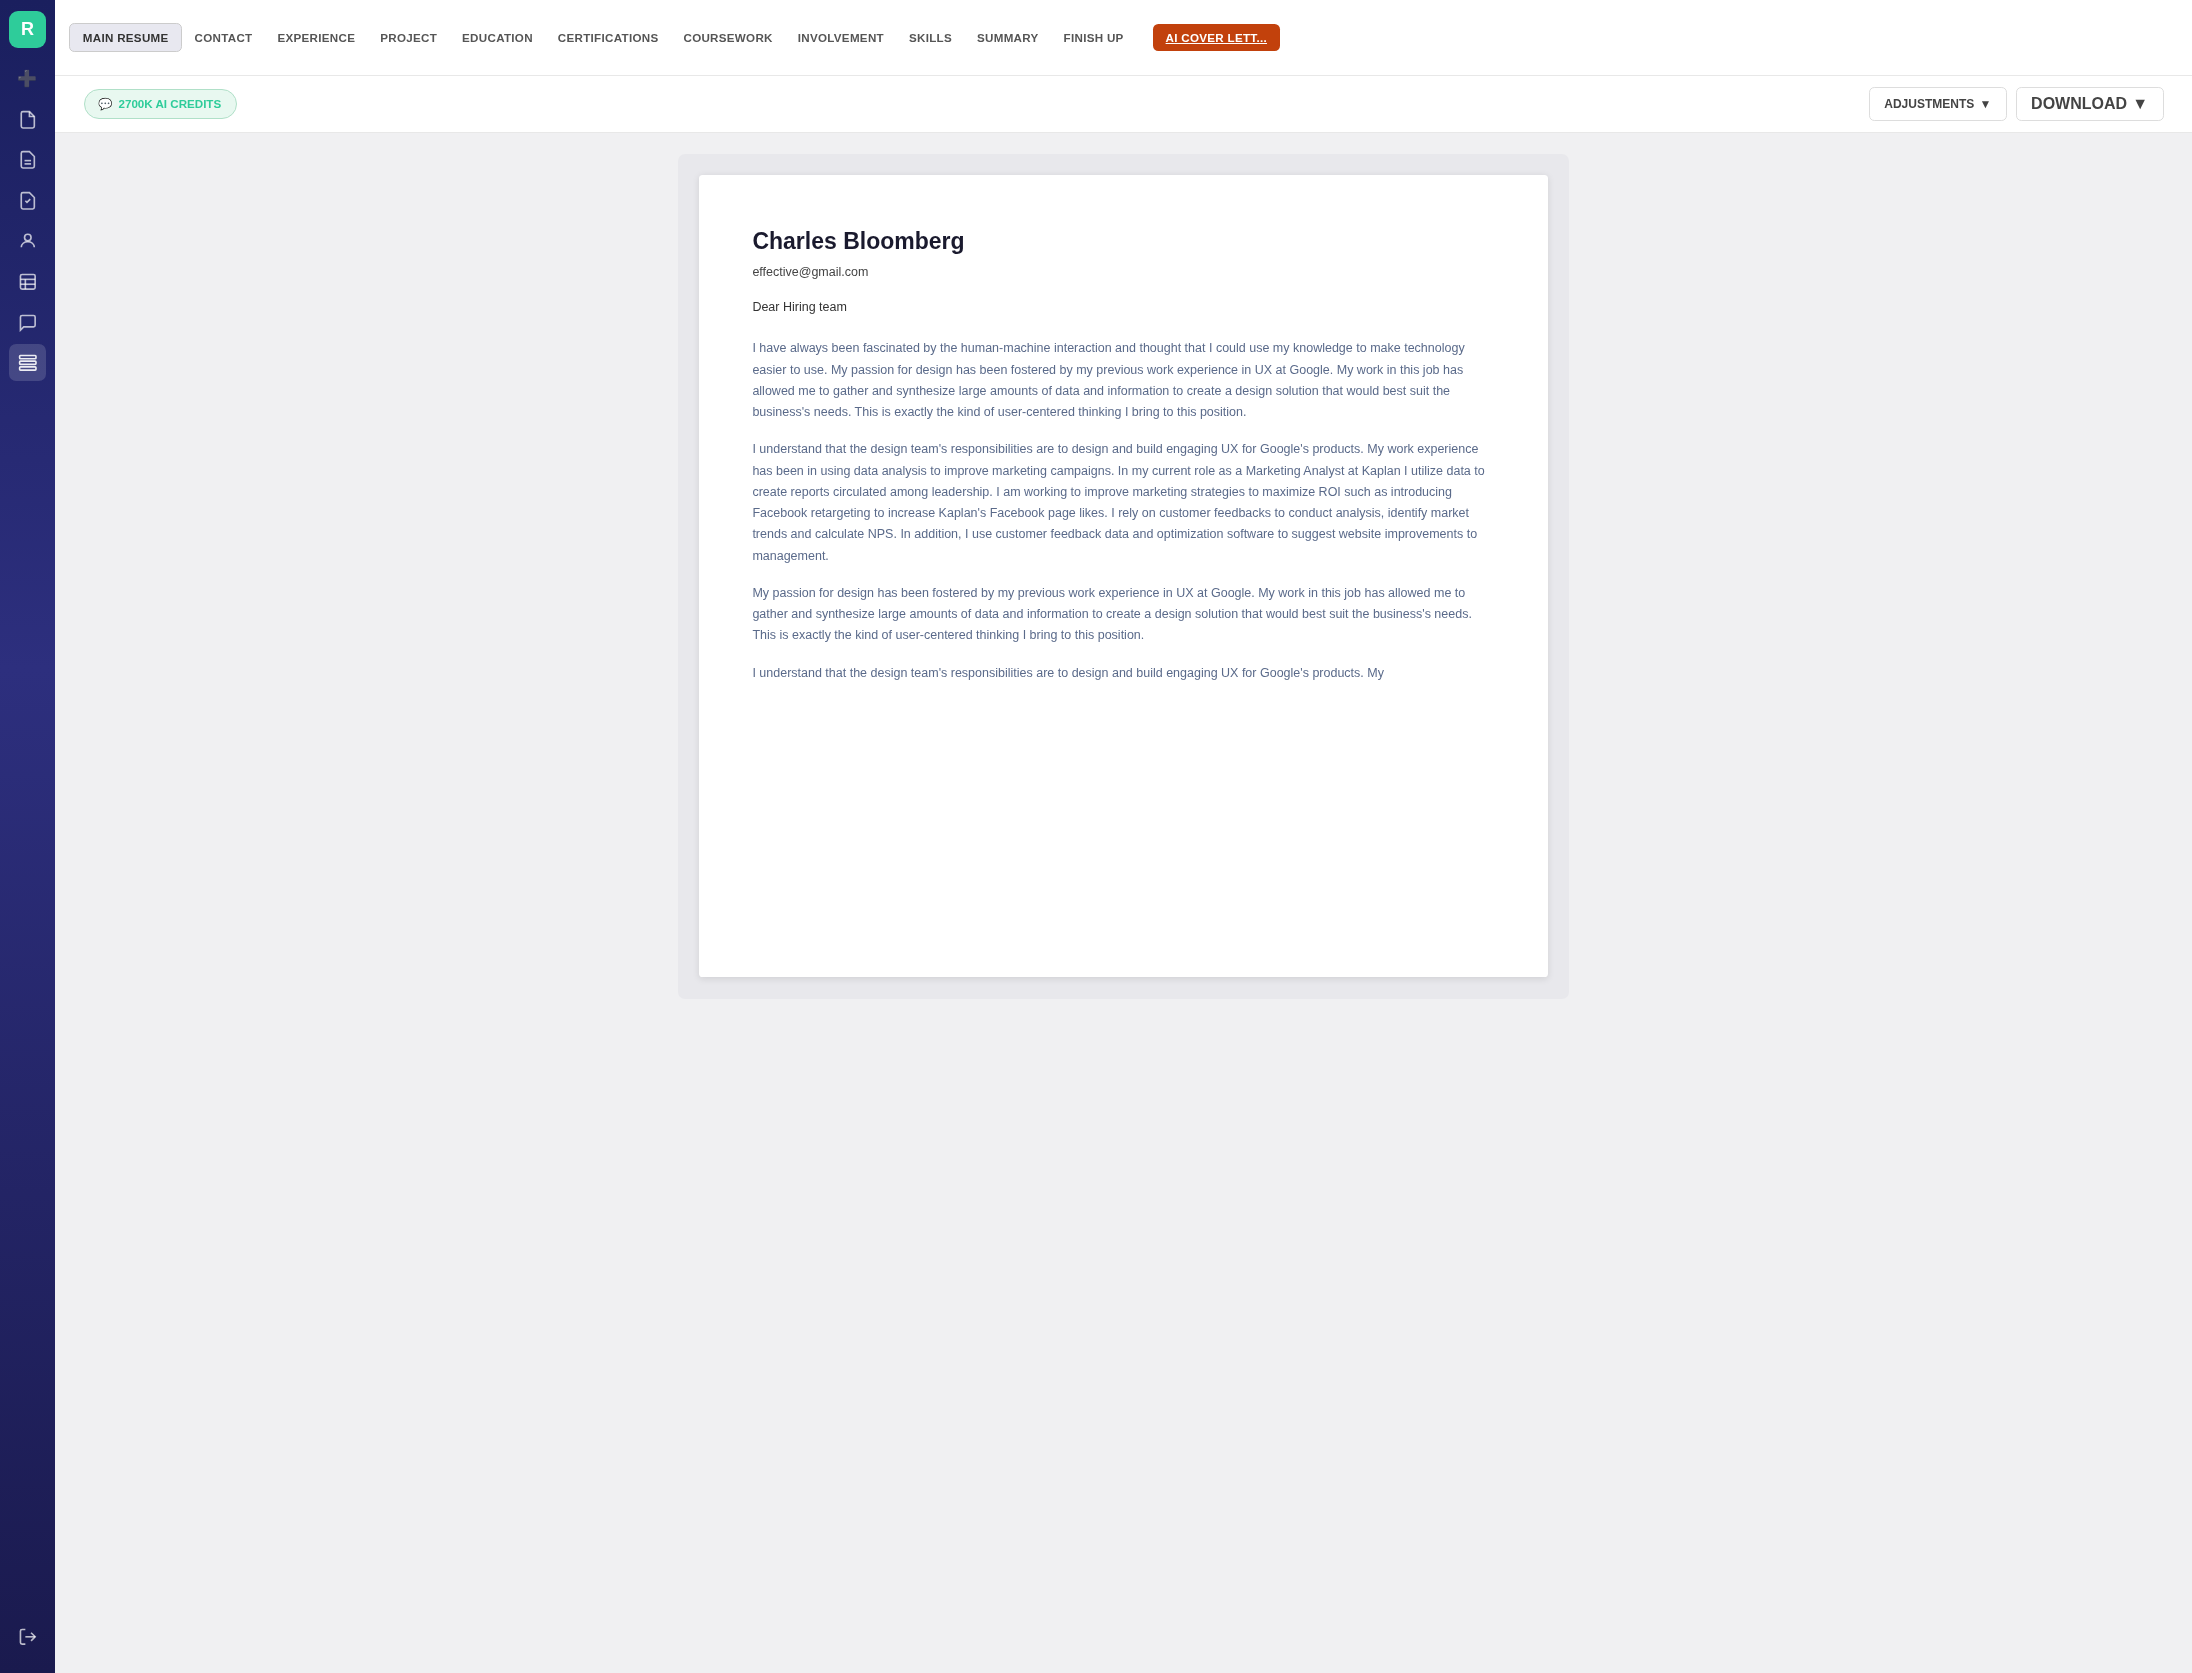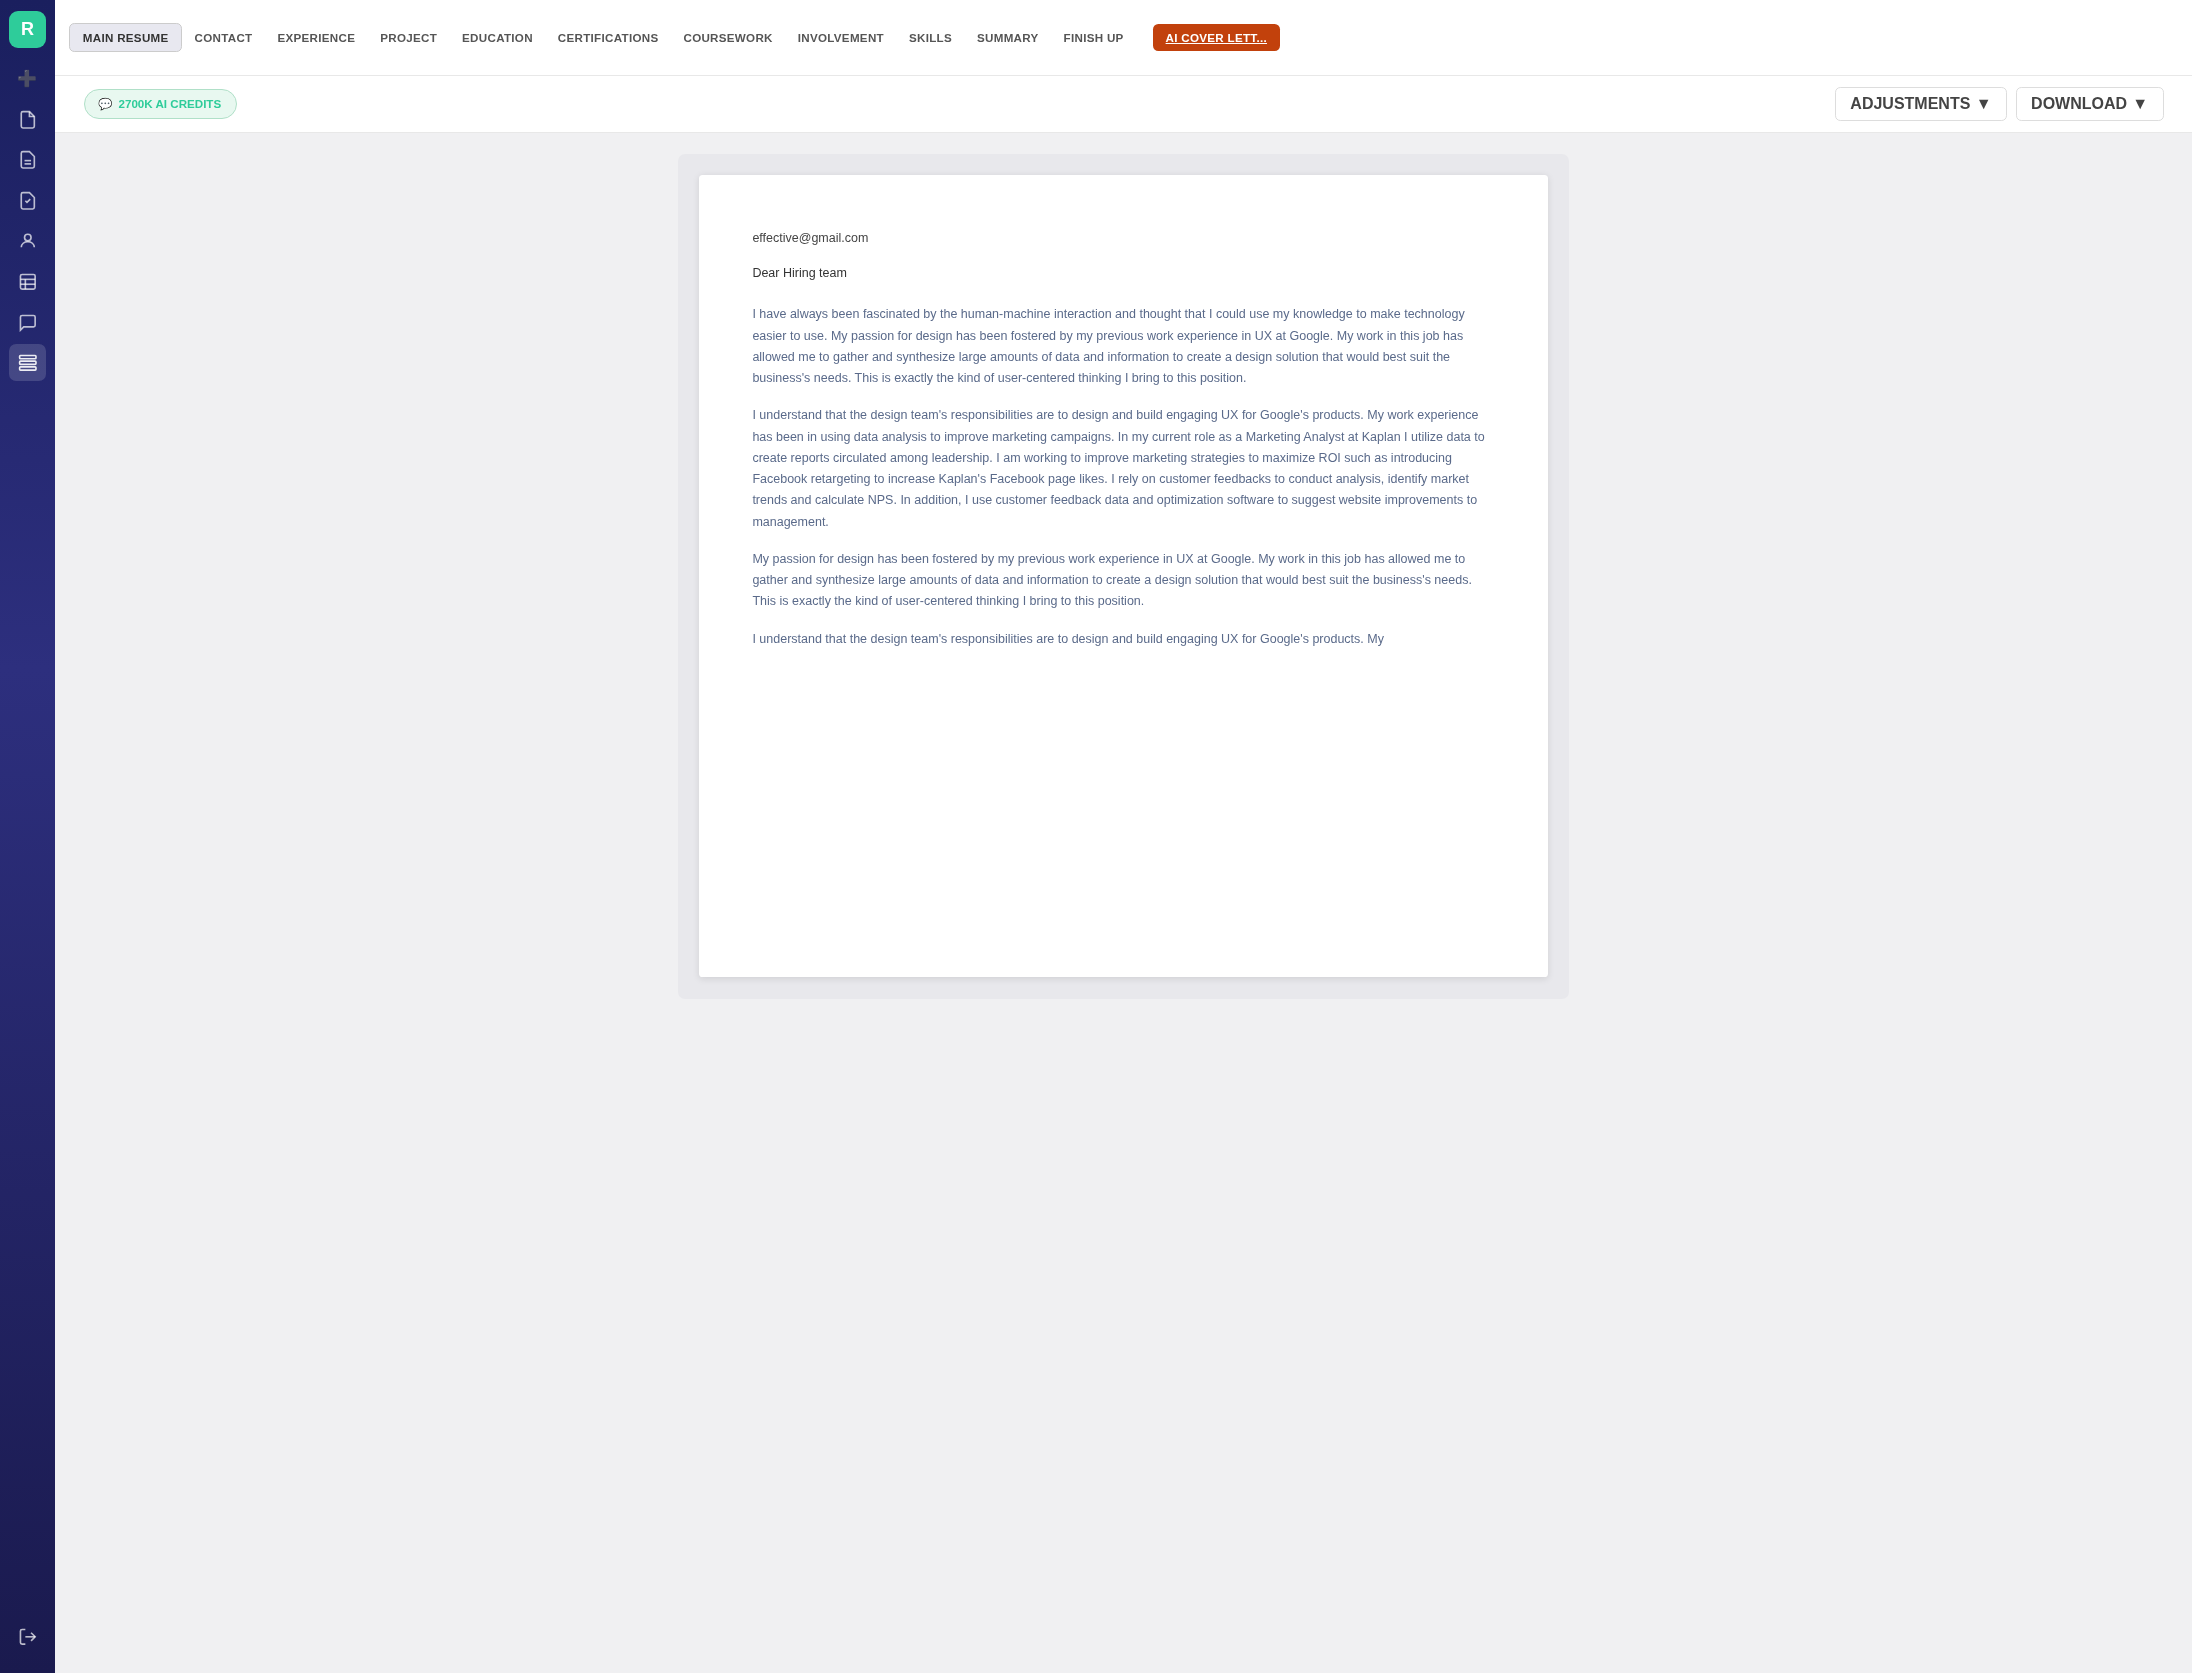--- a/index.html
+++ b/index.html
@@ -126,21 +126,21 @@
     }
     .toolbar-right {
       display: flex;
       gap: 9px;
     }
     .btn-adjustments {
       background: white;
       border: 0.9px solid #ddd;
       border-radius: 5.3px;
       padding: 7.1px 14.3px;
-      font-size: 16px;
+      font-size: 12px;
       font-weight: 600;
       color: #444;
       cursor: pointer;
       display: flex;
       align-items: center;
       gap: 5.3px;
     }
     .btn-download {
       background: white;
       border: 0.9px solid #ddd;
@@ -300,20 +300,21 @@
         <span>DOWNLOAD</span>
         <span>▼</span>
       </button>
     </div>
   </div>
 
   <div class="content-area">
     <div class="document-wrapper">
       <div class="document">
 
+        <div class="doc-name">Charles Bloomberg</div>
 
         <div class="doc-contact-info">
           <div>effective@gmail.com</div>
         </div>
 
         <div class="doc-greeting">Dear Hiring team</div>
 
         <div class="doc-paragraph">I have always been fascinated by the human-machine interaction and thought that I could use my knowledge to make technology easier to use. My passion for design has been fostered by my previous work experience in UX at Google. My work in this job has allowed me to gather and synthesize large amounts of data and information to create a design solution that would best suit the business's needs. This is exactly the kind of user-centered thinking I bring to this position.</div>
         <div class="doc-paragraph">I understand that the design team's responsibilities are to design and build engaging UX for Google's products. My work experience has been in using data analysis to improve marketing campaigns. In my current role as a Marketing Analyst at Kaplan I utilize data to create reports circulated among leadership. I am working to improve marketing strategies to maximize ROI such as introducing Facebook retargeting to increase Kaplan's Facebook page likes. I rely on customer feedbacks to conduct analysis, identify market trends and calculate NPS. In addition, I use customer feedback data and optimization software to suggest website improvements to management.</div>
         <div class="doc-paragraph">My passion for design has been fostered by my previous work experience in UX at Google. My work in this job has allowed me to gather and synthesize large amounts of data and information to create a design solution that would best suit the business's needs. This is exactly the kind of user-centered thinking I bring to this position.</div>

